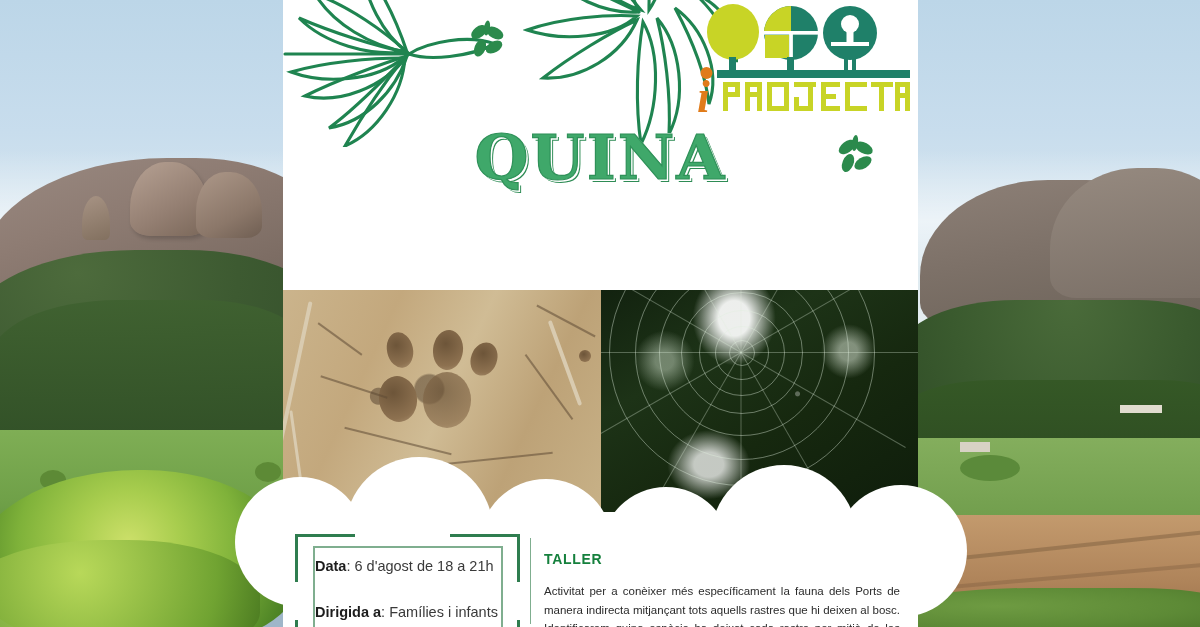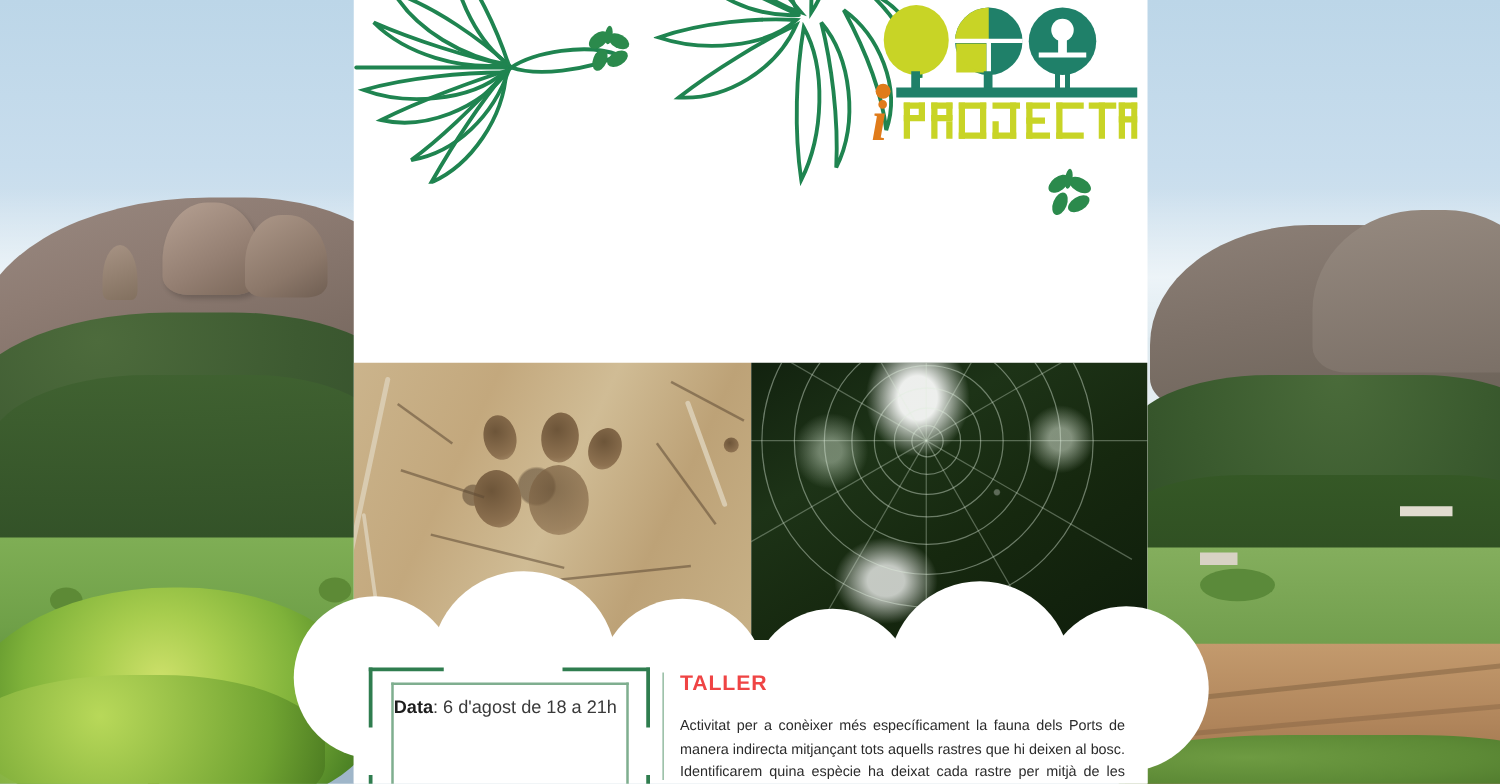--- a/index.html
+++ b/index.html
@@ -143,21 +143,21 @@
   .frame{position:absolute;left:12px;top:10px;width:225px;height:95px;}
   .br{position:absolute;background:#2f7d4f;}
   .inner-line{position:absolute;background:#7fae8f;}
 
   .kv{position:relative;font-size:14.5px;color:#3a3a3a;line-height:1.3;
       padding-left:18px;}
   .kv b{color:#1d1d1d;font-weight:700;}
   .kv.first{margin-top:21px;}
   .kv.second{margin-top:27px;}
 
-  .taller{font-size:17px;font-weight:700;color:#ef4444;letter-spacing:.7px;}
+  .taller{font-size:14px;font-weight:700;color:#15803d;letter-spacing:.7px;margin-top:14px;}
   .body{margin-top:15px;font-size:11.5px;color:#2b2b2b;line-height:1.62;
      text-align:justify;}
   .divider{position:absolute;left:0;top:14px;width:1px;height:86px;background:#7fae8f;}
 </style>
 </head>
 <body>
 
 <div class="stage">
 
   <div class="bg">
@@ -314,20 +314,21 @@
           <rect x="184" y="80" width="5" height="29"></rect>
 
         <rect x="200" y="80" width="5" height="29"></rect>
           <rect x="200" y="80" width="15" height="5"></rect>
         <rect x="210" y="80" width="5" height="29"></rect>
           <rect x="200" y="91" width="15" height="5"></rect>
       </g>
     </svg>
 
     <div class="title">
+      <span class="l1">QUINA</span>
     </div>
 
     <div class="photos">
       <div class="photo photo-track">
         <div class="twig" style="left:10px;top:10px;width:4px;height:150px;transform:rotate(12deg);"></div>
         <div class="twig" style="left:14px;top:120px;width:3px;height:110px;transform:rotate(-8deg);"></div>
         <div class="twig" style="left:280px;top:28px;width:4px;height:90px;transform:rotate(-20deg);"></div>
         <div class="pad" style="left:104px;top:42px;width:26px;height:36px;transform:rotate(-12deg);"></div>
         <div class="pad" style="left:150px;top:40px;width:30px;height:40px;transform:rotate(6deg);"></div>
         <div class="pad" style="left:188px;top:52px;width:26px;height:34px;transform:rotate(20deg);"></div>
@@ -386,20 +387,23 @@
           <div class="br" style="left:0;top:86px;width:3px;height:9px;"></div>
           <div class="br" style="left:222px;top:86px;width:3px;height:9px;"></div>
 
           <div class="inner-line" style="left:18px;top:12px;width:190px;height:1.5px;"></div>
           <div class="inner-line" style="left:18px;top:12px;width:1.5px;height:83px;"></div>
           <div class="inner-line" style="left:206px;top:12px;width:1.5px;height:83px;"></div>
         </div>
         <div class="kv first">
           <b>Data</b><span>: 6 d'agost de 18 a 21h</span>
         </div>
+        <div class="kv second">
+          <b>Dirigida a</b><span>: Famílies i infants</span>
+        </div>
       </div>
 
       <div class="col-right">
         <div class="divider"></div>
         <div class="taller">TALLER</div>
         <div class="body">Activitat per a conèixer més específicament la fauna dels Ports de manera indirecta mitjançant tots aquells rastres que hi deixen al bosc. Identificarem quina espècie ha deixat cada rastre per mitjà de les claus dicotòmiques.</div>
       </div>
 
     </div>
   </div>

